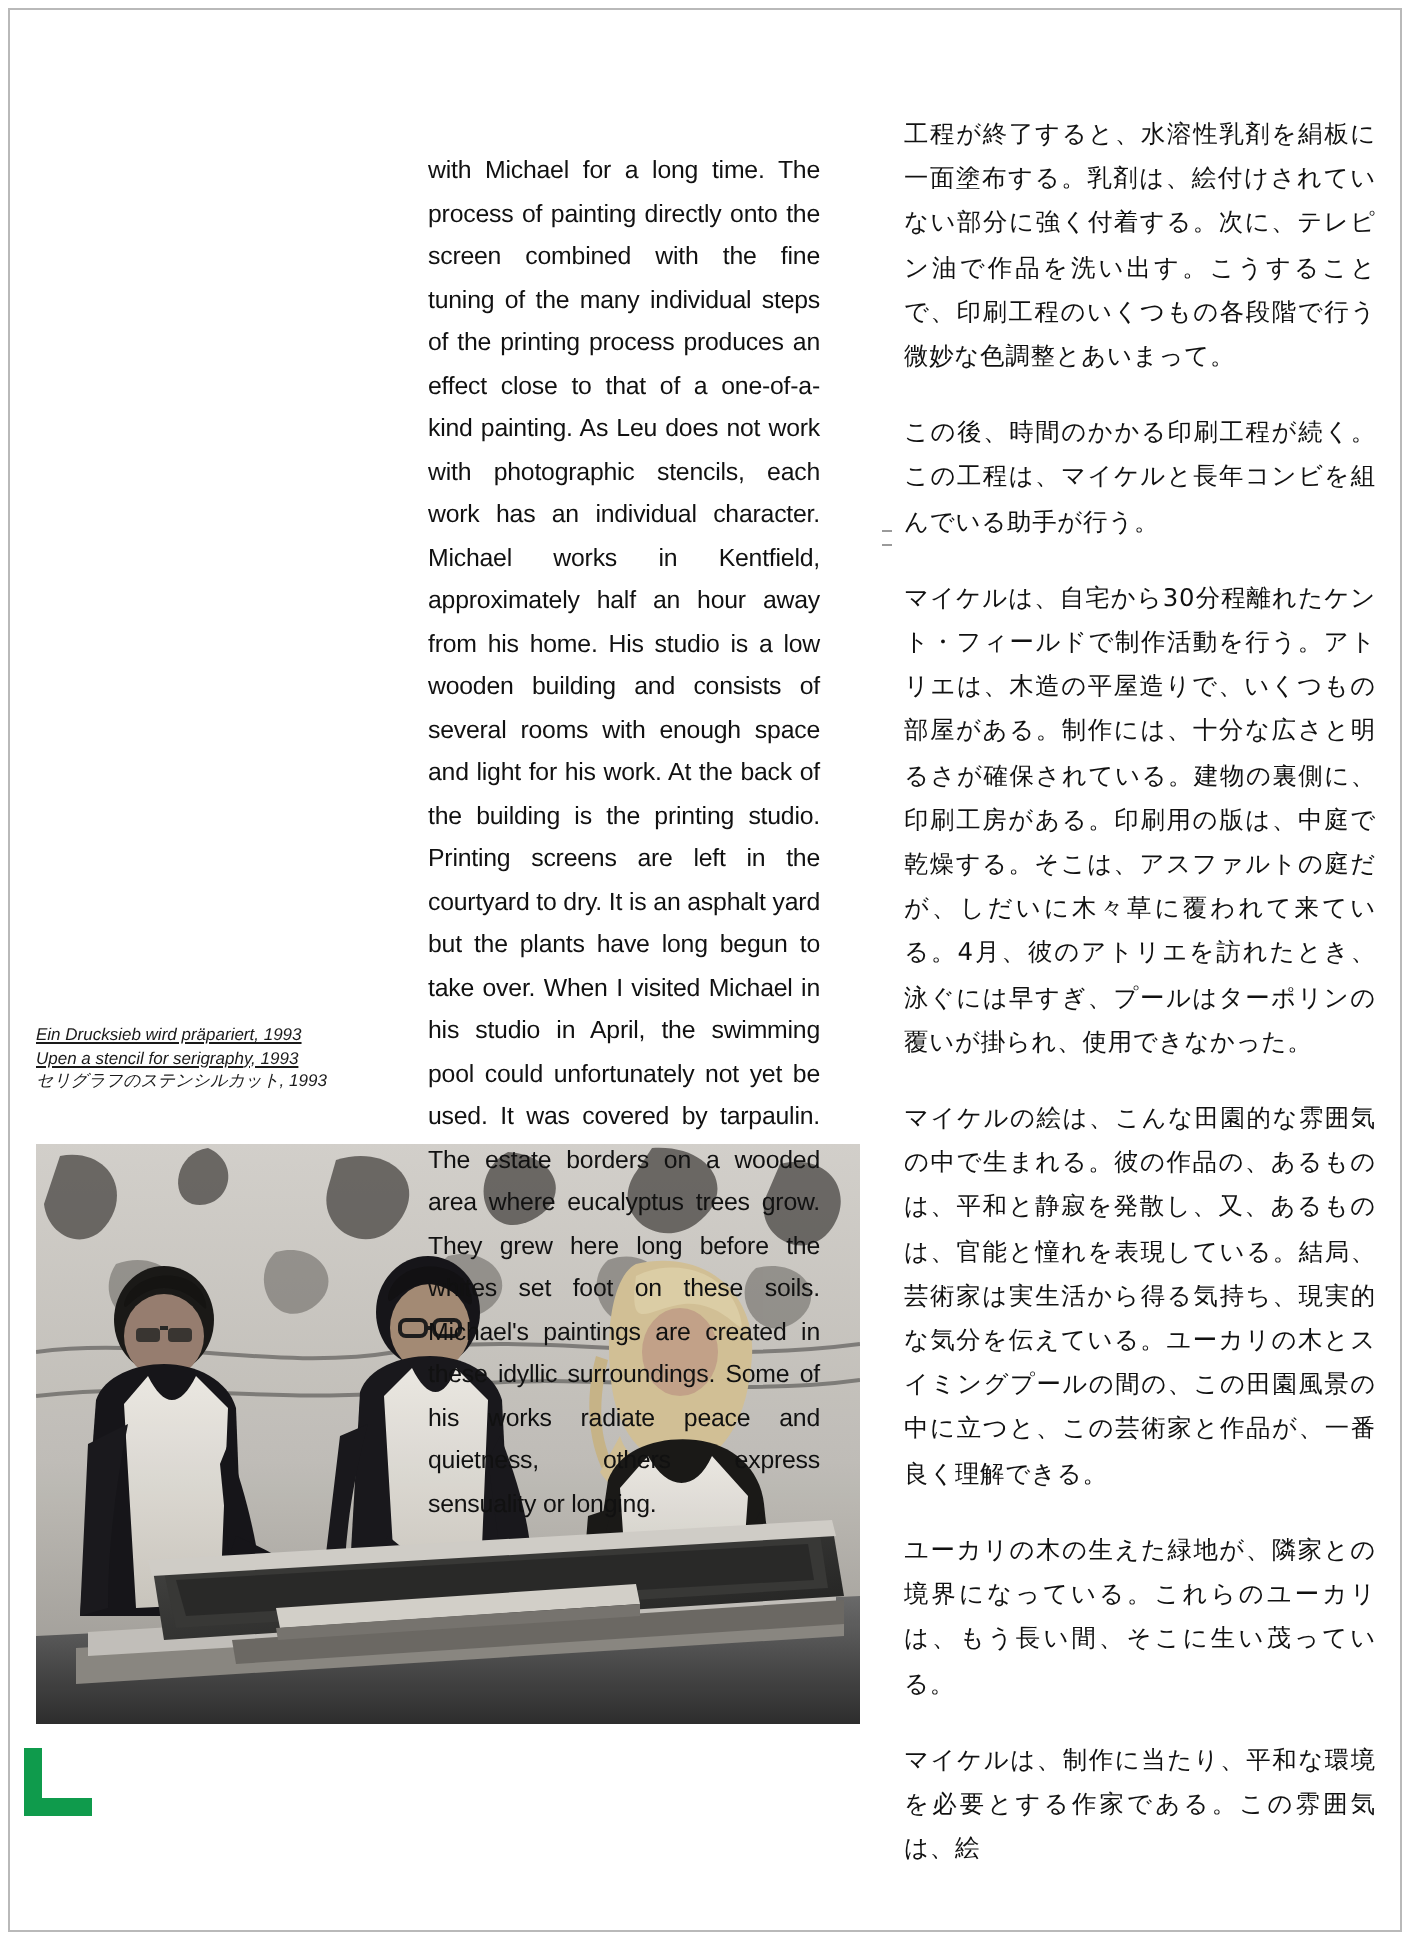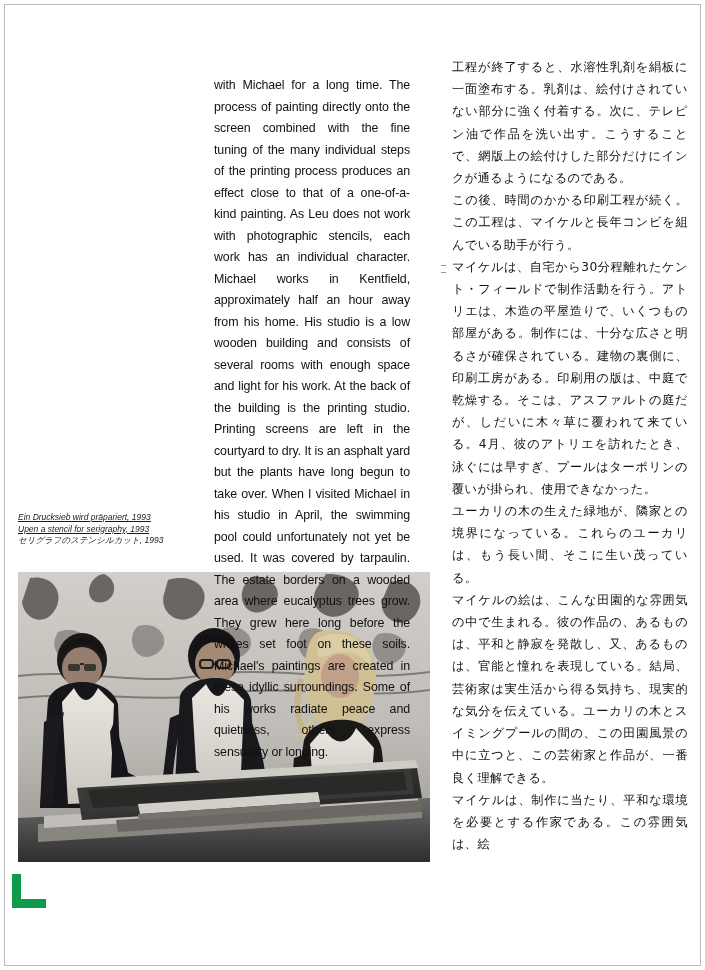--- a/index.html
+++ b/index.html
@@ -108,21 +108,21 @@
     top: 56px;
     width: 236px;
     font-family: "DejaVu Sans", sans-serif;
     font-size: 12.2px;
     line-height: 22.2px;
     color: #111;
     text-align: justify;
     letter-spacing: 0.4px;
   }
   .col-jp p { margin: 0 0 0 0; }
-  .col-jp p + p { margin-top: 0; }
+  .col-jp p + p { margin-top: 16px; }
 
   
   .gutter-tick {
     position: absolute;
     left: 441px;
     width: 5px;
     height: 1px;
     background: #9a9a9a;
   }
 </style>
@@ -247,25 +247,25 @@
         <rect x="0" y="0" width="412" height="290" fill="#000" opacity="0.03"></rect>
       </svg>
     </div>
   </div>
 
   <div class="col-en">
     <p>with Michael for a long time. The process of painting directly onto the screen combined with the fine tuning of the many individual steps of the printing process produces an effect close to that of a one-of-a-kind painting. As Leu does not work with photographic stencils, each work has an individual character. Michael works in Kentfield, approximately half an hour away from his home. His studio is a low wooden building and consists of several rooms with enough space and light for his work. At the back of the building is the printing studio. Printing screens are left in the courtyard to dry. It is an asphalt yard but the plants have long begun to take over. When I visited Michael in his studio in April, the swimming pool could unfortunately not yet be used. It was covered by tarpaulin. The estate borders on a wooded area where eucalyptus trees grow. They grew here long before the whites set foot on these soils. Michael's paintings are created in these idyllic surroundings. Some of his works radiate peace and quietness, others express sensuality or longing.</p>
   </div>
 
   <div class="col-jp">
-    <p>工程が終了すると、水溶性乳剤を絹板に一面塗布する。乳剤は、絵付けされていない部分に強く付着する。次に、テレピン油で作品を洗い出す。こうすることで、網版上の絵付けした部分だけにインクが通るようになるのである。</p>
+    <p>工程が終了すると、水溶性乳剤を絹板に一面塗布する。乳剤は、絵付けされていない部分に強く付着する。次に、テレピン油で作品を洗い出す。こうすることで、印刷工程のいくつもの各段階で行う微妙な色調整とあいまって。</p>
     <p>この後、時間のかかる印刷工程が続く。この工程は、マイケルと長年コンビを組んでいる助手が行う。</p>
     <p>マイケルは、自宅から30分程離れたケント・フィールドで制作活動を行う。アトリエは、木造の平屋造りで、いくつもの部屋がある。制作には、十分な広さと明るさが確保されている。建物の裏側に、印刷工房がある。印刷用の版は、中庭で乾燥する。そこは、アスファルトの庭だが、しだいに木々草に覆われて来ている。4月、彼のアトリエを訪れたとき、泳ぐには早すぎ、プールはターポリンの覆いが掛られ、使用できなかった。</p>
+    <p>マイケルの絵は、こんな田園的な雰囲気の中で生まれる。彼の作品の、あるものは、平和と静寂を発散し、又、あるものは、官能と憧れを表現している。結局、芸術家は実生活から得る気持ち、現実的な気分を伝えている。ユーカリの木とスイミングプールの間の、この田園風景の中に立つと、この芸術家と作品が、一番良く理解できる。</p>
     <p>ユーカリの木の生えた緑地が、隣家との境界になっている。これらのユーカリは、もう長い間、そこに生い茂っている。</p>
-    <p>マイケルの絵は、こんな田園的な雰囲気の中で生まれる。彼の作品の、あるものは、平和と静寂を発散し、又、あるものは、官能と憧れを表現している。結局、芸術家は実生活から得る気持ち、現実的な気分を伝えている。ユーカリの木とスイミングプールの間の、この田園風景の中に立つと、この芸術家と作品が、一番良く理解できる。</p>
     <p>マイケルは、制作に当たり、平和な環境を必要とする作家である。この雰囲気は、絵</p>
   </div>
 
   <div class="corner-mark">
     <div class="v"></div>
     <div class="h"></div>
   </div>
 
 </div>
 

